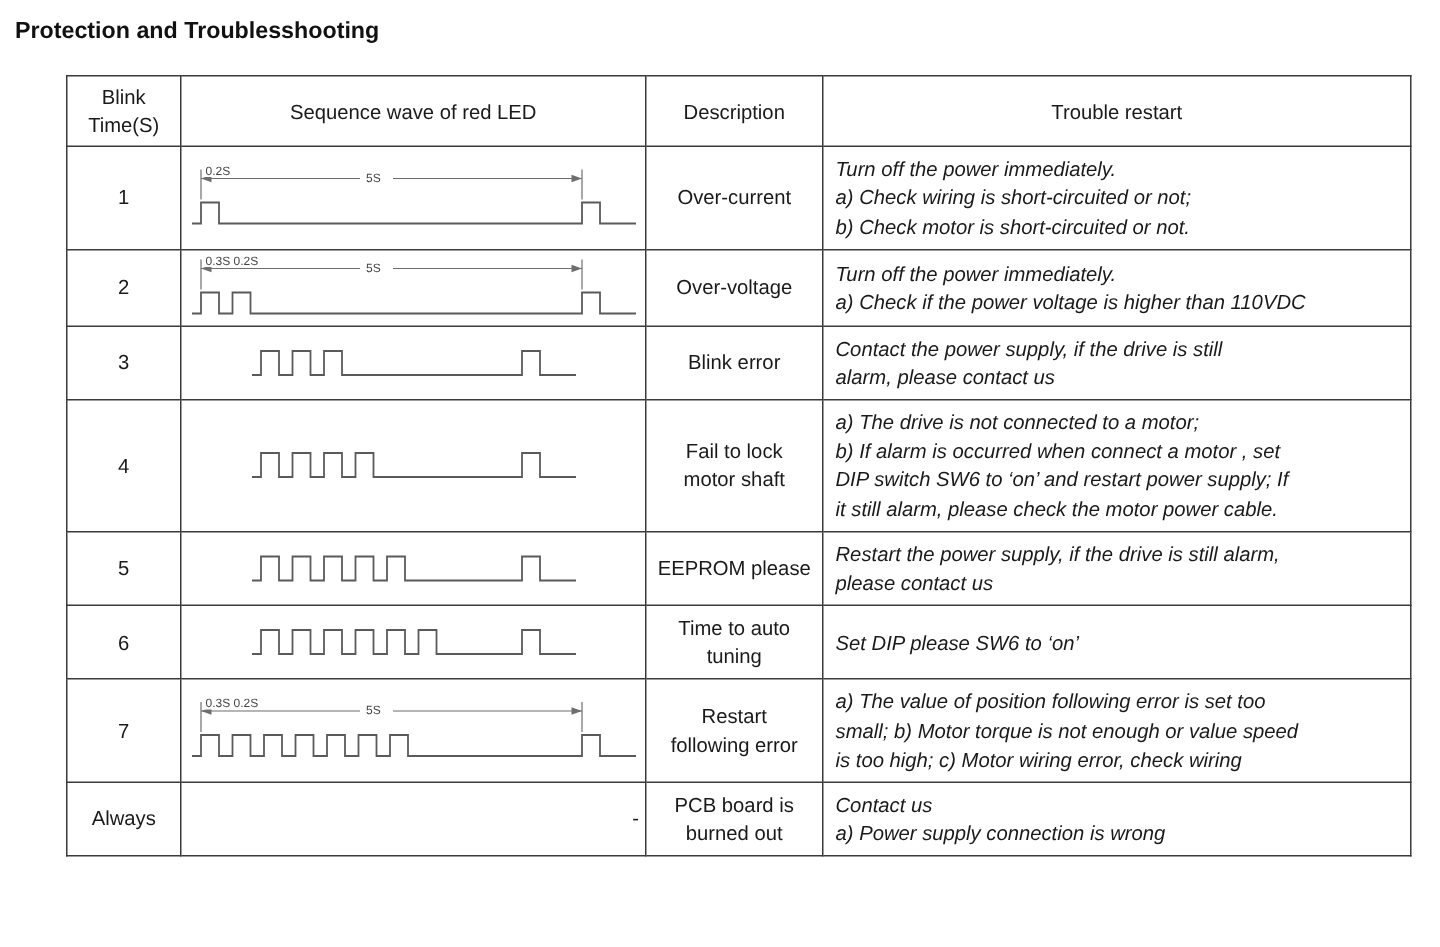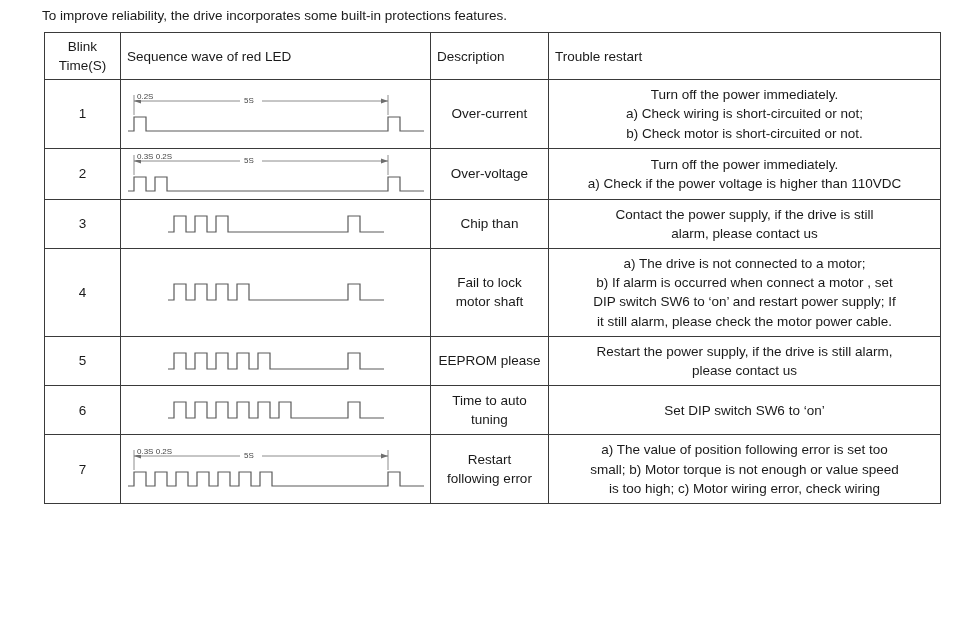--- a/index.html
+++ b/index.html
@@ -31,42 +31,42 @@
   }
   .prot-table th, .prot-table td {
     border: 1px solid #3a3a3a;
     font-size: 13.5px;
     font-weight: normal;
     vertical-align: middle;
     padding: 5px 8px;
     line-height: 1.42;
     color: #1a1a1a;
   }
-  .prot-table th { text-align: left; padding: 4px 6px; }
+  .prot-table th { text-align: center; padding: 4px 6px; }
   th.th-blink { text-align: center; white-space: pre-line; padding-left: 6px; }
   td.blink { text-align: center; }
   td.wave-cell { text-align: right; padding: 2px 4px; }
   td.desc { text-align: center; white-space: pre-line; padding: 5px 0; }
-  td.trouble { text-align: center; white-space: pre-line; }
+  td.trouble { text-align: left; white-space: pre-line; font-style: italic; }
   .dash { font-size: 13.5px; }
   svg.wave-svg { display: block; margin: 0 auto; }
   .wave { fill: none; stroke: #5a5a5a; stroke-width: 1.2; }
   .dim { stroke: #6e6e6e; stroke-width: 0.8; }
   .dimf { fill: #6e6e6e; }
   svg.wave-svg text {
     font-size: 8px;
     fill: #444;
     font-family: "Liberation Sans", sans-serif;
   }
 </style>
 </head>
 <body>
 
 <div class="page">
-  <p class="intro">To improve reliability, the drive incorporates some built-in protections features.</p>
+  <div class="page-title">Protection and Troublesshooting</div>
 
   <table class="prot-table">
     <colgroup>
       <col style="width:76px">
       <col style="width:310px">
       <col style="width:118px">
       <col style="width:392px">
     </colgroup>
     <thead>
       <tr>
@@ -119,21 +119,21 @@
           <td class="trouble">Turn off the power immediately.
 a) Check if the power voltage is higher than 110VDC</td>
         </tr>
         <tr>
           <td class="blink">3</td>
           <td class="wave-cell">
             <svg class="wave-svg" width="220" height="26" viewBox="0 0 220 26">
               <path class="wave" d="M 2 21 L 8 21 V 5 H 20 V 21 L 29 21 V 5 H 41 V 21 L 50 21 V 5 H 62 V 21 H 182 V 5 H 194 V 21 H 218"></path>
             </svg>
           </td>
-          <td class="desc">Chip than</td>
+          <td class="desc">Blink error</td>
           <td class="trouble">Contact the power supply, if the drive is still
 alarm, please contact us</td>
         </tr>
         <tr>
           <td class="blink">4</td>
           <td class="wave-cell">
             <svg class="wave-svg" width="220" height="26" viewBox="0 0 220 26">
               <path class="wave" d="M 2 21 L 8 21 V 5 H 20 V 21 L 29 21 V 5 H 41 V 21 L 50 21 V 5 H 62 V 21 L 71 21 V 5 H 83 V 21 H 182 V 5 H 194 V 21 H 218"></path>
             </svg>
           </td>
@@ -157,21 +157,21 @@
         </tr>
         <tr>
           <td class="blink">6</td>
           <td class="wave-cell">
             <svg class="wave-svg" width="220" height="26" viewBox="0 0 220 26">
               <path class="wave" d="M 2 21 L 8 21 V 5 H 20 V 21 L 29 21 V 5 H 41 V 21 L 50 21 V 5 H 62 V 21 L 71 21 V 5 H 83 V 21 L 92 21 V 5 H 104 V 21 L 113 21 V 5 H 125 V 21 H 182 V 5 H 194 V 21 H 218"></path>
             </svg>
           </td>
           <td class="desc">Time to auto
 tuning</td>
-          <td class="trouble">Set DIP switch SW6 to ‘on’</td>
+          <td class="trouble">Set DIP please SW6 to ‘on’</td>
         </tr>
         <tr>
           <td class="blink">7</td>
           <td class="wave-cell">
             <svg class="wave-svg" width="300" height="46" viewBox="0 0 300 46">
               <path class="wave" d="M 2 40 L 8 40 V 26 H 20 V 40 L 29 40 V 26 H 41 V 40 L 50 40 V 26 H 62 V 40 L 71 40 V 26 H 83 V 40 L 92 40 V 26 H 104 V 40 L 113 40 V 26 H 125 V 40 L 134 40 V 26 H 146 V 40 H 262 V 26 H 274 V 40 H 298"></path>
               <line class="dim" x1="8" y1="4" x2="8" y2="24"></line>
               <line class="dim" x1="262" y1="4" x2="262" y2="24"></line>
               <line class="dim" x1="8" y1="10" x2="262" y2="10"></line>
               <path class="dimf" d="M 8 10 l 7 -2.5 l 0 5 Z"></path>
@@ -181,15 +181,23 @@
               <rect x="114" y="4" width="22" height="10" fill="#fff"></rect>
               <text x="118" y="12">5S</text>
             </svg>
           </td>
           <td class="desc">Restart
 following error</td>
           <td class="trouble">a) The value of position following error is set too
 small; b) Motor torque is not enough or value speed
 is too high; c) Motor wiring error, check wiring</td>
         </tr>
+        <tr>
+          <td class="blink">Always</td>
+          <td class="wave-cell"><span class="dash">-</span></td>
+          <td class="desc">PCB board is
+burned out</td>
+          <td class="trouble">Contact us
+a) Power supply connection is wrong</td>
+        </tr>
       </tbody>
   </table>
 </div>
 
 </body></html>

